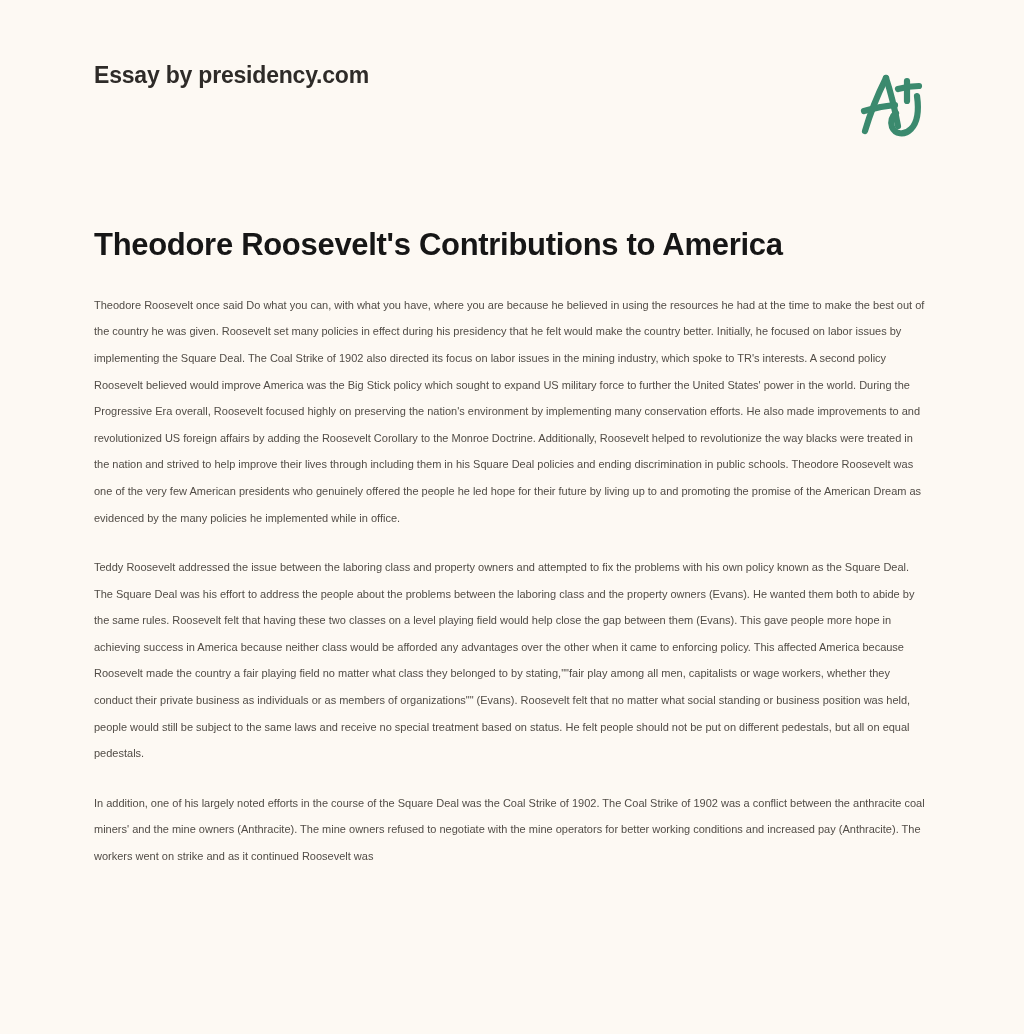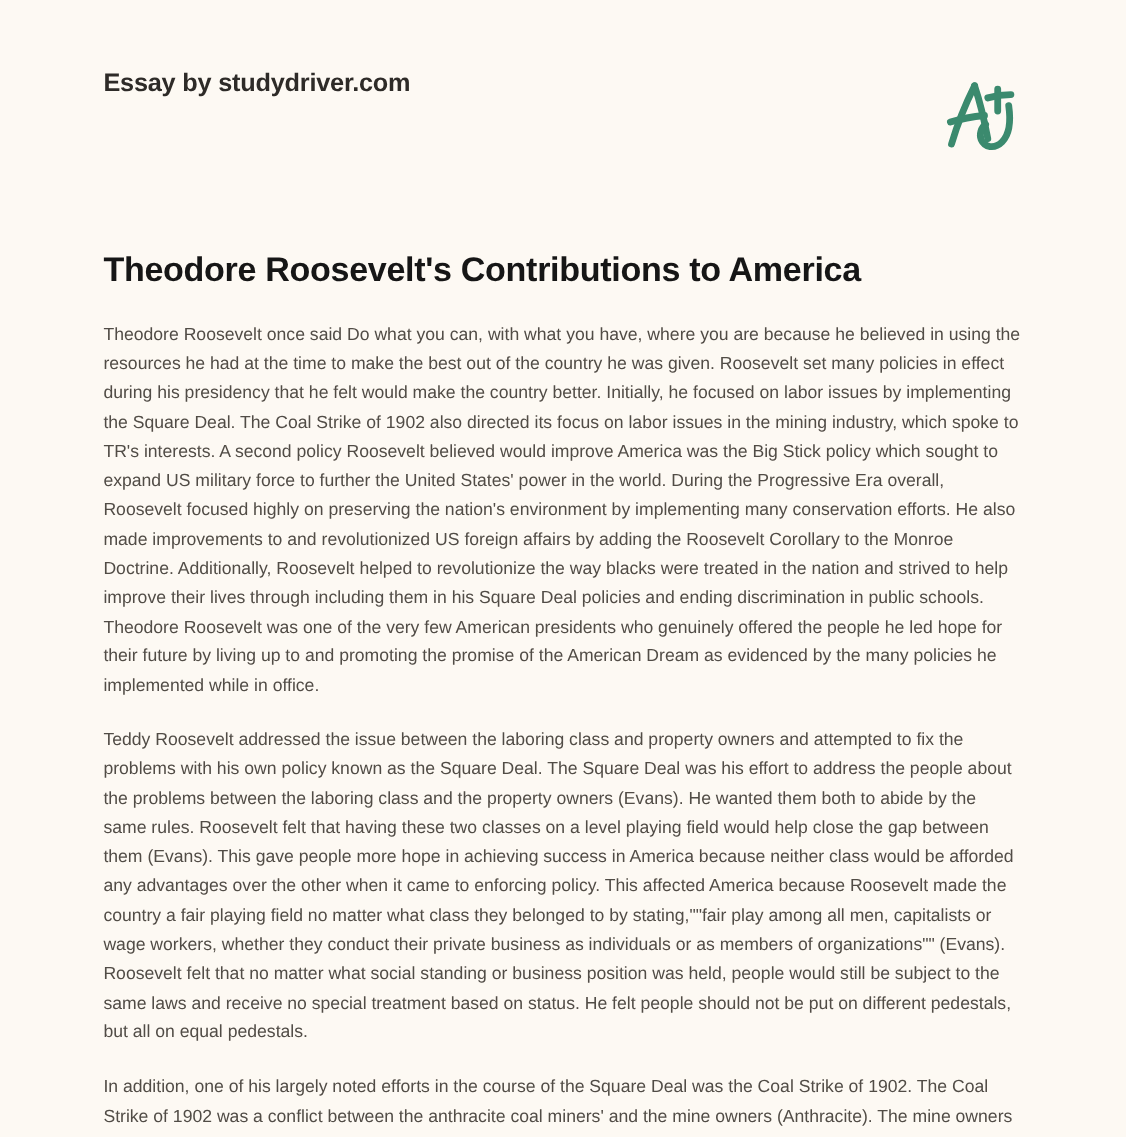--- a/index.html
+++ b/index.html
@@ -77,36 +77,36 @@
     font-weight: bold;
     color: #161616;
     letter-spacing: -0.3px;
     line-height: 1.25;
   }
   .doc-body {
     padding-top: 27px;
   }
   .doc-body p {
     margin: 0 0 23px 0;
-    font-size: 16px;
+    font-size: 11px;
     line-height: 26.6px;
     color: #514c46;
     text-align: left;
   }
   .doc-body p:last-child {
     margin-bottom: 0;
   }
 </style>
 </head>
 <body>
 
 <div class="page">
 
   <div class="header">
-    <h1 class="brand-title">Essay by studydriver.com</h1>
+    <h1 class="brand-title">Essay by presidency.com</h1>
 
 
     <div class="logo">
       <svg viewBox="0 0 92 92" xmlns="http://www.w3.org/2000/svg">
         <g fill="none" stroke="#3b8a6e" stroke-width="6.2" stroke-linecap="round" stroke-linejoin="round">
 
           <path d="M17 73 C22 56 30 36 38 20"></path>
 
           <path d="M38 20 C43 35 47 52 50 68"></path>
 

